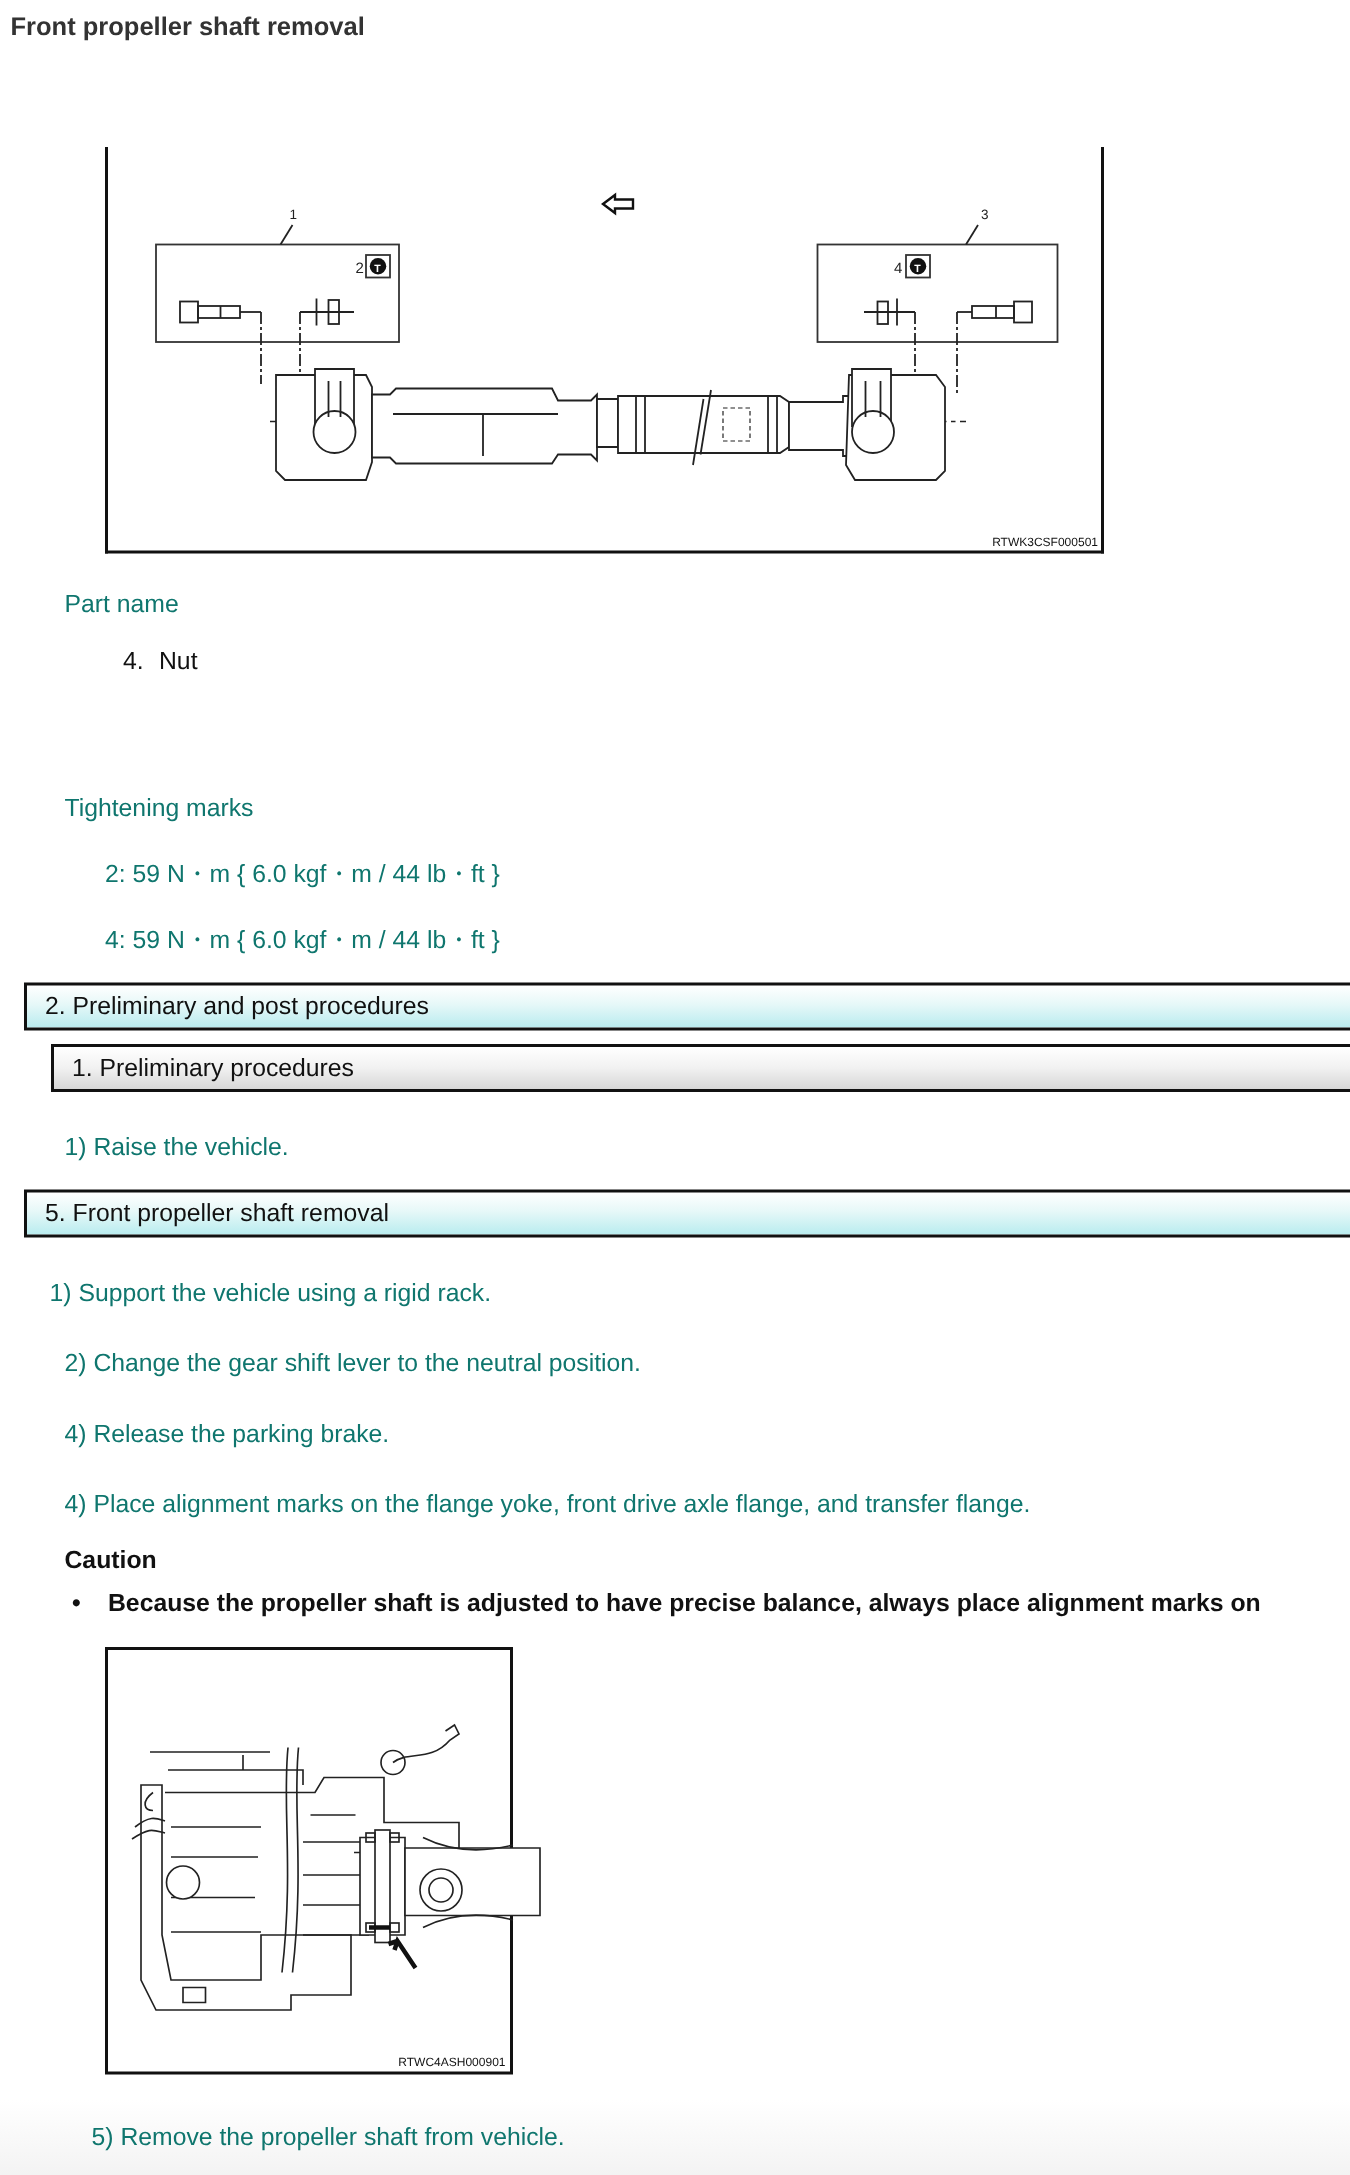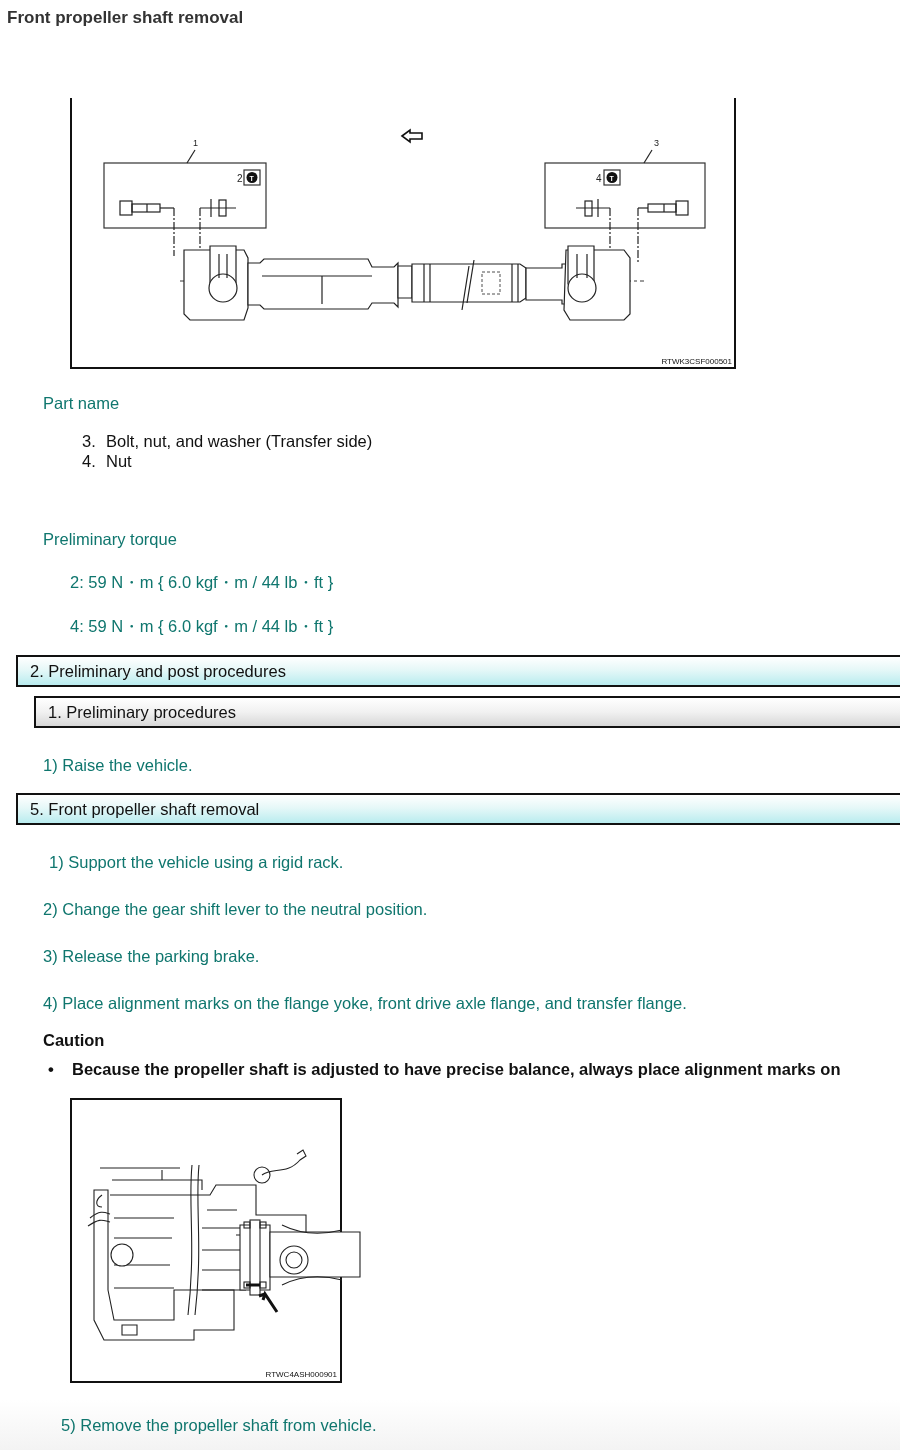--- a/index.html
+++ b/index.html
@@ -101,42 +101,41 @@
     <path d="M496 148 h26 v38 h-26 z" fill="#fff"></path>
     <circle cx="510" cy="190" r="14" fill="#fff"></circle>
     <line x1="505" y1="156" x2="505" y2="180"></line>
       <line x1="515" y1="156" x2="515" y2="180"></line>
   </svg>
   <div class="fig-code">RTWK3CSF000501</div>
 </div>
 
 <div class="txt" style="left:43px; top:394px;">Part name</div>
 <ul class="plist">
-  <li><span class="n">3.</span><span>Bolt, nut, and washer (Transfer side)</span></li>
   <li><span class="n">4.</span><span>Nut</span></li>
 </ul>
 
-<div class="txt" style="left:43px; top:530px;">Preliminary torque</div>
+<div class="txt" style="left:43px; top:530px;">Tightening marks</div>
 <div class="txt" style="left:70px; top:572px;">2: 59 N・m { 6.0 kgf・m / 44 lb・ft }</div>
 <div class="txt" style="left:70px; top:616px;">4: 59 N・m { 6.0 kgf・m / 44 lb・ft }</div>
 
 <div class="sec cyan" style="left:16px; top:655px; width:900px; height:32px;">
   <span>2. Preliminary and post procedures</span>
 </div>
 <div class="sec gray" style="left:34px; top:696px; width:880px; height:32px;">
   <span>1. Preliminary procedures</span>
 </div>
 <div class="txt" style="left:43px; top:756px;text-align:right;">1) Raise the vehicle.</div>
 
 <div class="sec cyan" style="left:16px; top:793px; width:900px; height:32px;">
   <span>5. Front propeller shaft removal</span>
 </div>
-<div class="txt" style="left:49px; top:853px;">1) Support the vehicle using a rigid rack.</div>
+<div class="txt" style="left:33px; top:853px;">1) Support the vehicle using a rigid rack.</div>
 <div class="txt" style="left:43px; top:900px;">2) Change the gear shift lever to the neutral position.</div>
-<div class="txt" style="left:43px; top:947px;">3) Release the parking brake.</div>
+<div class="txt" style="left:43px; top:947px;">4) Release the parking brake.</div>
 <div class="txt" style="left:43px; top:994px;">4) Place alignment marks on the flange yoke, front drive axle flange, and transfer flange.</div>
 
 <div class="caution">Caution</div>
 <div class="bullet">
   <span class="dot">•</span><span>Because the propeller shaft is adjusted to have precise balance, always place alignment marks on</span>
 </div>
 
 <div class="fig2">
   <svg width="296" height="281" viewBox="0 0 296 281" fill="none" stroke="#222" stroke-width="1.1">
     <path d="M28 68 h80 M40 80 h90 v10 M90 80 v-10"></path>

